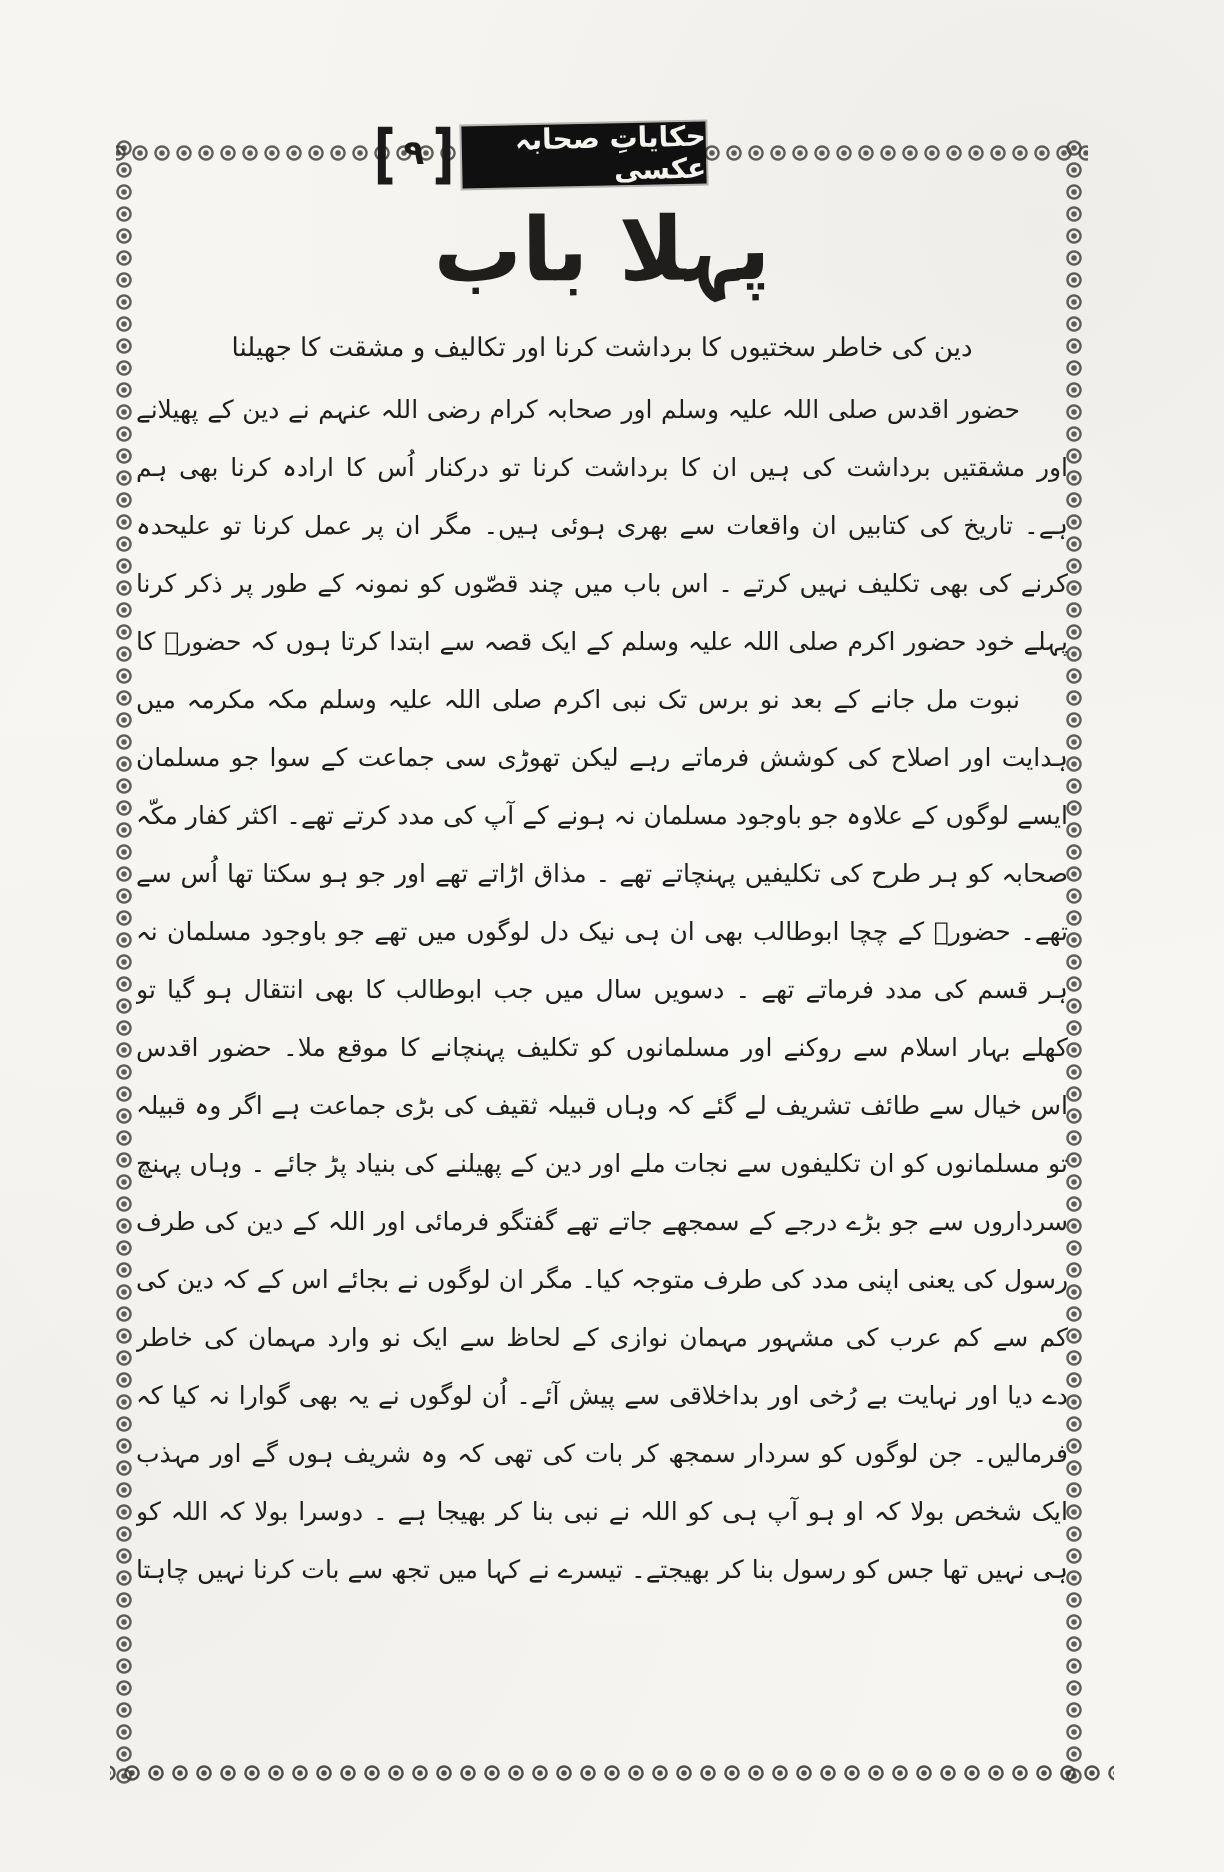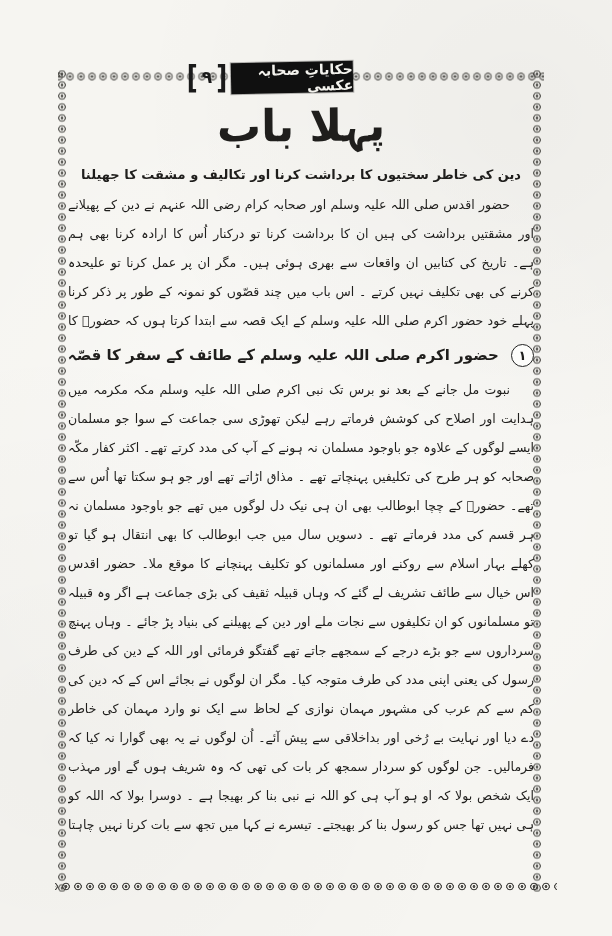--- a/index.html
+++ b/index.html
@@ -50,21 +50,21 @@
   
   .content{
     position:absolute;left:68px;top:94px;width:466px;
     direction:rtl;color:#1f1e1c;
   }
   .chapter-title{
     text-align:center;font-size:44px;font-weight:bold;line-height:64px;height:66px;
     letter-spacing:1px;transform:rotate(-.4deg);
   }
   .chapter-subtitle{
-    text-align:center;font-size:13px;font-weight:bold;height:30px;line-height:30px;
+    text-align:center;font-size:13px;font-weight:normal;height:30px;line-height:30px;
     overflow:hidden;white-space:nowrap;
   }
   .bline{
     height:29px;line-height:29px;font-size:12.5px;
     text-align:justify;text-align-last:justify;
     overflow:hidden;
   }
   .indent{padding-right:24px;}
   .section-heading{
     height:40px;line-height:40px;text-align:center;font-size:15px;font-weight:bold;
@@ -99,24 +99,20 @@
 
   <div class="chapter-title">پہلا باب</div>
   <div class="chapter-subtitle">دین کی خاطر سختیوں کا برداشت کرنا اور تکالیف و مشقت کا جھیلنا</div>
 
   <div class="bline indent">حضور اقدس صلی اللہ علیہ وسلم اور صحابہ کرام رضی اللہ عنہم نے دین کے پھیلانے میں جس قدر تکلیفیں</div>
   <div class="bline">اور مشقتیں برداشت کی ہیں ان کا برداشت کرنا تو درکنار اُس کا ارادہ کرنا بھی ہم جیسے نالائقوں سے دشوار</div>
   <div class="bline">ہے۔ تاریخ کی کتابیں ان واقعات سے بھری ہوئی ہیں۔ مگر ان پر عمل کرنا تو علیحدہ رہا۔ ہم اُن کے معلوم</div>
   <div class="bline">کرنے کی بھی تکلیف نہیں کرتے ۔ اس باب میں چند قصّوں کو نمونہ کے طور پر ذکر کرنا ہے۔ ان میں سب سے</div>
   <div class="bline">پہلے خود حضور اکرم صلی اللہ علیہ وسلم کے ایک قصہ سے ابتدا کرتا ہوں کہ حضورؐ کا ذکر برکت کا ذریعہ ہے ۔</div>
 
-  <div class="section-heading">
-    <span class="circle-num">۱</span>
-    <span>حضور اکرم صلی اللہ علیہ وسلم کے طائف کے سفر کا قصّہ</span>
-  </div>
 
   <div class="bline indent">نبوت مل جانے کے بعد نو برس تک نبی اکرم صلی اللہ علیہ وسلم مکہ مکرمہ میں تبلیغ فرماتے رہے اور قوم کی</div>
   <div class="bline">ہدایت اور اصلاح کی کوشش فرماتے رہے لیکن تھوڑی سی جماعت کے سوا جو مسلمان ہو گئی تھی اور تھوڑے سے</div>
   <div class="bline">ایسے لوگوں کے علاوہ جو باوجود مسلمان نہ ہونے کے آپ کی مدد کرتے تھے۔ اکثر کفار مکّہ آپ کو اور آپ کے</div>
   <div class="bline">صحابہ کو ہر طرح کی تکلیفیں پہنچاتے تھے ۔ مذاق اڑاتے تھے اور جو ہو سکتا تھا اُس سے دریغ نہ کرتے</div>
   <div class="bline">تھے۔ حضورؐ کے چچا ابوطالب بھی ان ہی نیک دل لوگوں میں تھے جو باوجود مسلمان نہ ہونے کے حضورؐ کی</div>
   <div class="bline">ہر قسم کی مدد فرماتے تھے ۔ دسویں سال میں جب ابوطالب کا بھی انتقال ہو گیا تو کافروں کو اور بھی ہر طرح</div>
   <div class="bline">کھلے بہار اسلام سے روکنے اور مسلمانوں کو تکلیف پہنچانے کا موقع ملا۔ حضور اقدس صلی اللہ علیہ وسلم</div>
   <div class="bline">اس خیال سے طائف تشریف لے گئے کہ وہاں قبیلہ ثقیف کی بڑی جماعت ہے اگر وہ قبیلہ مسلمان ہو جائے</div>
   <div class="bline">تو مسلمانوں کو ان تکلیفوں سے نجات ملے اور دین کے پھیلنے کی بنیاد پڑ جائے ۔ وہاں پہنچ کر قبیلہ کے تین</div>

